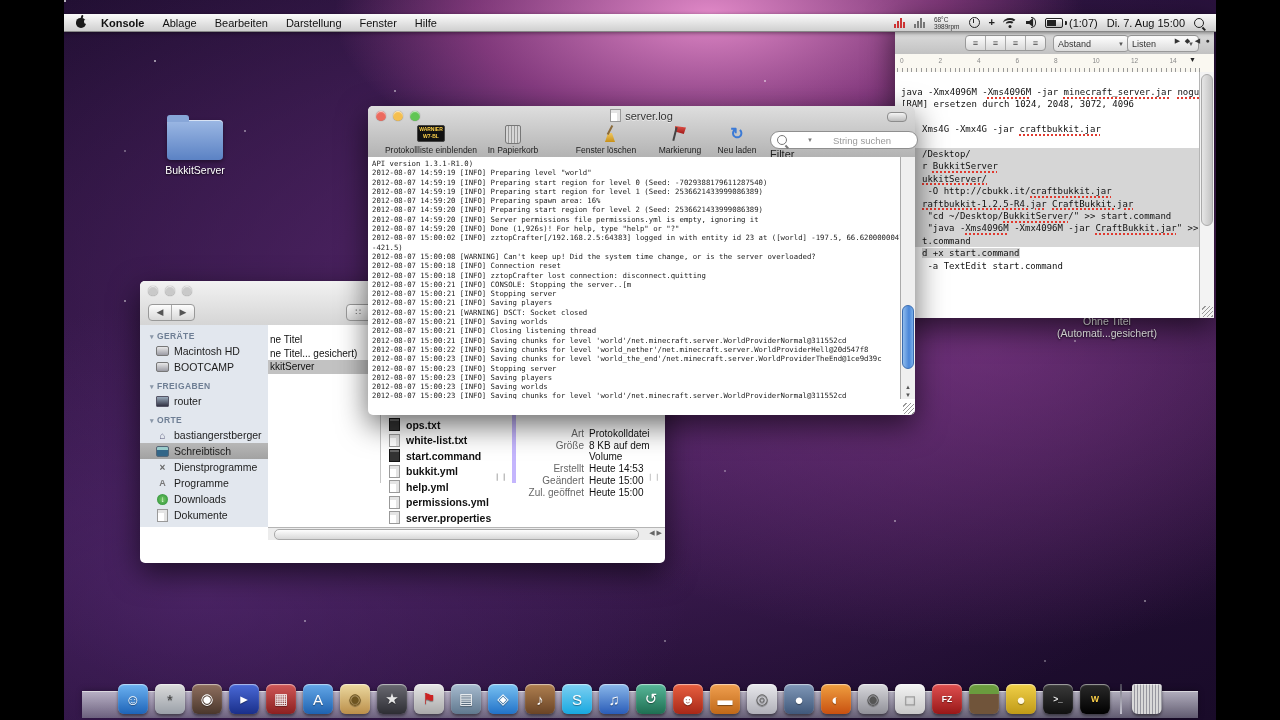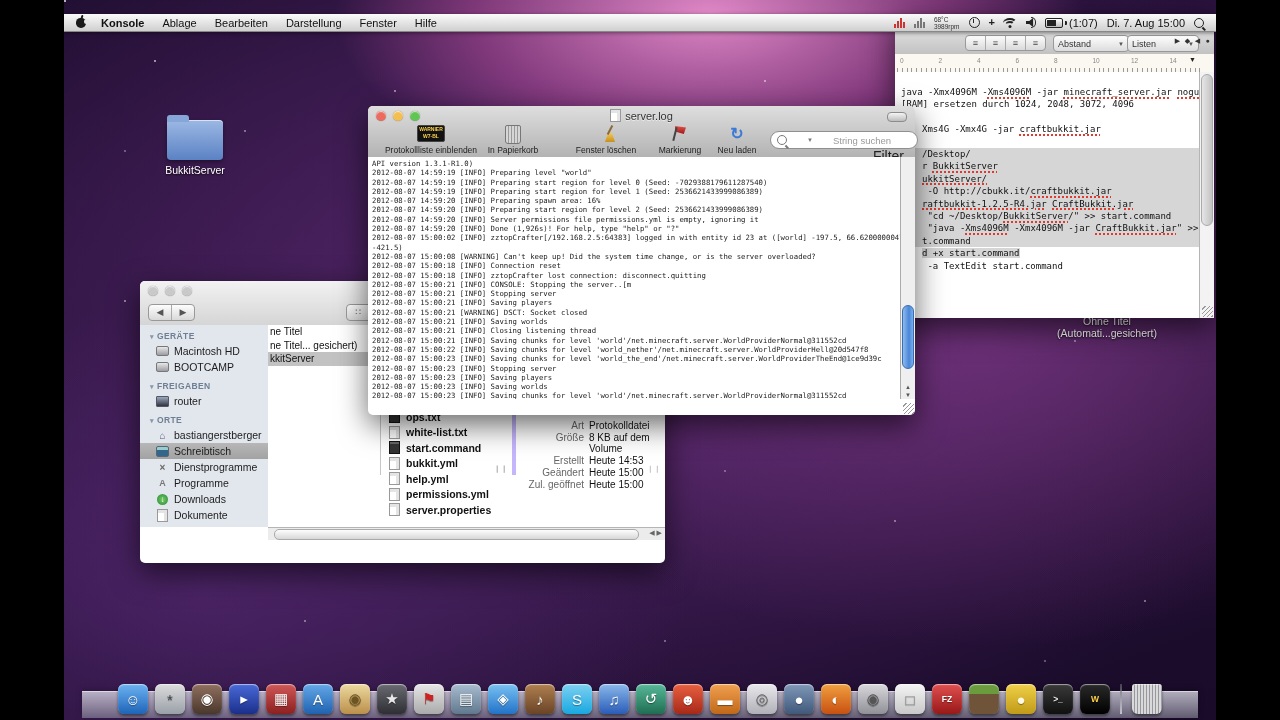--- a/index.html
+++ b/index.html
@@ -95,21 +95,21 @@
   .ic-hd i{display:block;width:12px;height:8px;border-radius:2px;background:linear-gradient(#e8e8e8,#9c9ca4);border:1px solid #777;}
   .ic-display i{display:block;width:12px;height:9px;border:1px solid #556;background:linear-gradient(#9ab,#334);border-radius:1px;}
   .ic-home{color:#557;}
   .ic-desktop i{display:block;width:12px;height:9px;border-radius:2px;background:linear-gradient(#9cc 0 30%,#368 30%);border:1px solid #567;}
   .ic-utils{color:#666;font-weight:bold;}
   .ic-apps{color:#777;font-weight:bold;font-size:9px;}
   .ic-dl i{display:block;width:11px;height:11px;border-radius:50%;background:radial-gradient(#7c6,#283);color:#fff;font-size:8px;line-height:11px;text-align:center;}
   .ic-page i{display:block;width:9px;height:11px;background:#fff;border:1px solid #999;box-shadow:inset -3px 3px 0 #e4e4e4;}
   .ic-exec i{display:block;width:9px;height:11px;background:#333;border:1px solid #111;box-shadow:inset 0 2px 0 #666;}
   #f-cols{position:absolute;left:128px;top:44px;right:0;height:202px;background:#fff;overflow:hidden;}
-  .fcol{position:absolute;top:0;height:150px;}
+  .fcol{position:absolute;top:8px;height:150px;}
   #fcol2{left:0;width:112px;border-right:1px solid #c6c6c6;}
   #fcol3{left:112px;width:132px;border-right:4px solid #c4b5fd;font-weight:bold;}
   #fcol4{left:244px;width:153px;}
   .c2-it{height:13.5px;line-height:13.5px;font-size:10px;color:#111;padding-left:2px;position:relative;}
   .c2-it.on{background:#c2c2c2;}
   .c2-it.on:after{content:"\25B8";position:absolute;right:3px;top:0;font-size:8px;color:#555;}
   #c3-list{position:absolute;left:0;top:84px;right:0;}
   .c3-it{display:flex;align-items:center;gap:5px;height:15.5px;font-size:10.5px;color:#111;padding-left:8px;}
   #fcol4{font-size:10px;color:#222;}
   #info-rows{position:absolute;left:0;top:95px;right:6px;}
@@ -144,21 +144,21 @@
   .ic-broom i{position:absolute;left:7px;bottom:0;width:10px;height:9px;background:linear-gradient(#f0c860,#c89018);clip-path:polygon(0 100%,100% 100%,70% 0,30% 0);}
   .ic-broom u{position:absolute;left:11px;top:0;width:2px;height:10px;background:#8a6a3a;transform:rotate(28deg);}
   .ic-flag{display:inline-block;width:14px;height:17px;position:relative;}
   .ic-flag i{position:absolute;left:2px;top:1px;width:11px;height:8px;background:linear-gradient(#e05248,#a01818);clip-path:polygon(0 0,100% 20%,80% 100%,0 70%);}
   .ic-flag u{position:absolute;left:1px;top:2px;width:1.5px;height:14px;background:#444;transform:rotate(14deg);}
   .ic-reload{font-size:16px;line-height:17px;color:#3b7ad6;font-weight:bold;}
   #c-search{position:absolute;left:402px;top:25px;width:134px;height:16px;border:1px solid #8f8f8f;border-radius:9px;
     background:#fff;display:flex;align-items:center;gap:20px;padding:0 6px;font-size:9.5px;color:#9a9a9a;}
   #c-search .mag{border-color:#777;}#c-search .mag i{background:#777;}
   #c-search .dd{font-size:6px;color:#777;margin-left:-2px;}
-  #c-filter{position:absolute;left:402px;top:42px;width:134px;text-align:right;font-size:14px;color:#222;}
+  #c-filter{position:absolute;left:402px;top:42px;width:134px;text-align:left;font-size:11px;color:#222;}
   #c-log{position:absolute;left:0;top:51px;right:14px;bottom:16px;background:#fff;overflow:hidden;
     font-family:"DejaVu Sans Mono",monospace;font-size:7.3px;line-height:9.3px;color:#1a1a1a;padding:2px 0 0 4px;white-space:pre;}
   #c-vscroll{position:absolute;right:0;top:51px;bottom:16px;width:14px;background:#efefef;border-left:1px solid #aaa;}
   #c-vthumb{position:absolute;left:1px;right:1px;top:148px;height:62px;border-radius:6px;
     background:linear-gradient(90deg,#8ebbec,#4a86d8 60%,#79b0ea);border:1px solid #3a6cb0;}
   .vs-arrows{position:absolute;left:0;right:0;bottom:0;text-align:center;font-size:6px;color:#555;line-height:8px;}
   #c-status{position:absolute;left:0;right:0;bottom:0;height:16px;border-radius:0 0 5px 5px;
     background:linear-gradient(#ececec,#c9c9c9);border-top:1px solid #9a9a9a;font-size:9px;color:#333;line-height:15px;padding-left:8px;}
   
   #textedit{left:831px;top:14px;width:319px;height:304px;background:#fff;z-index:20;}

